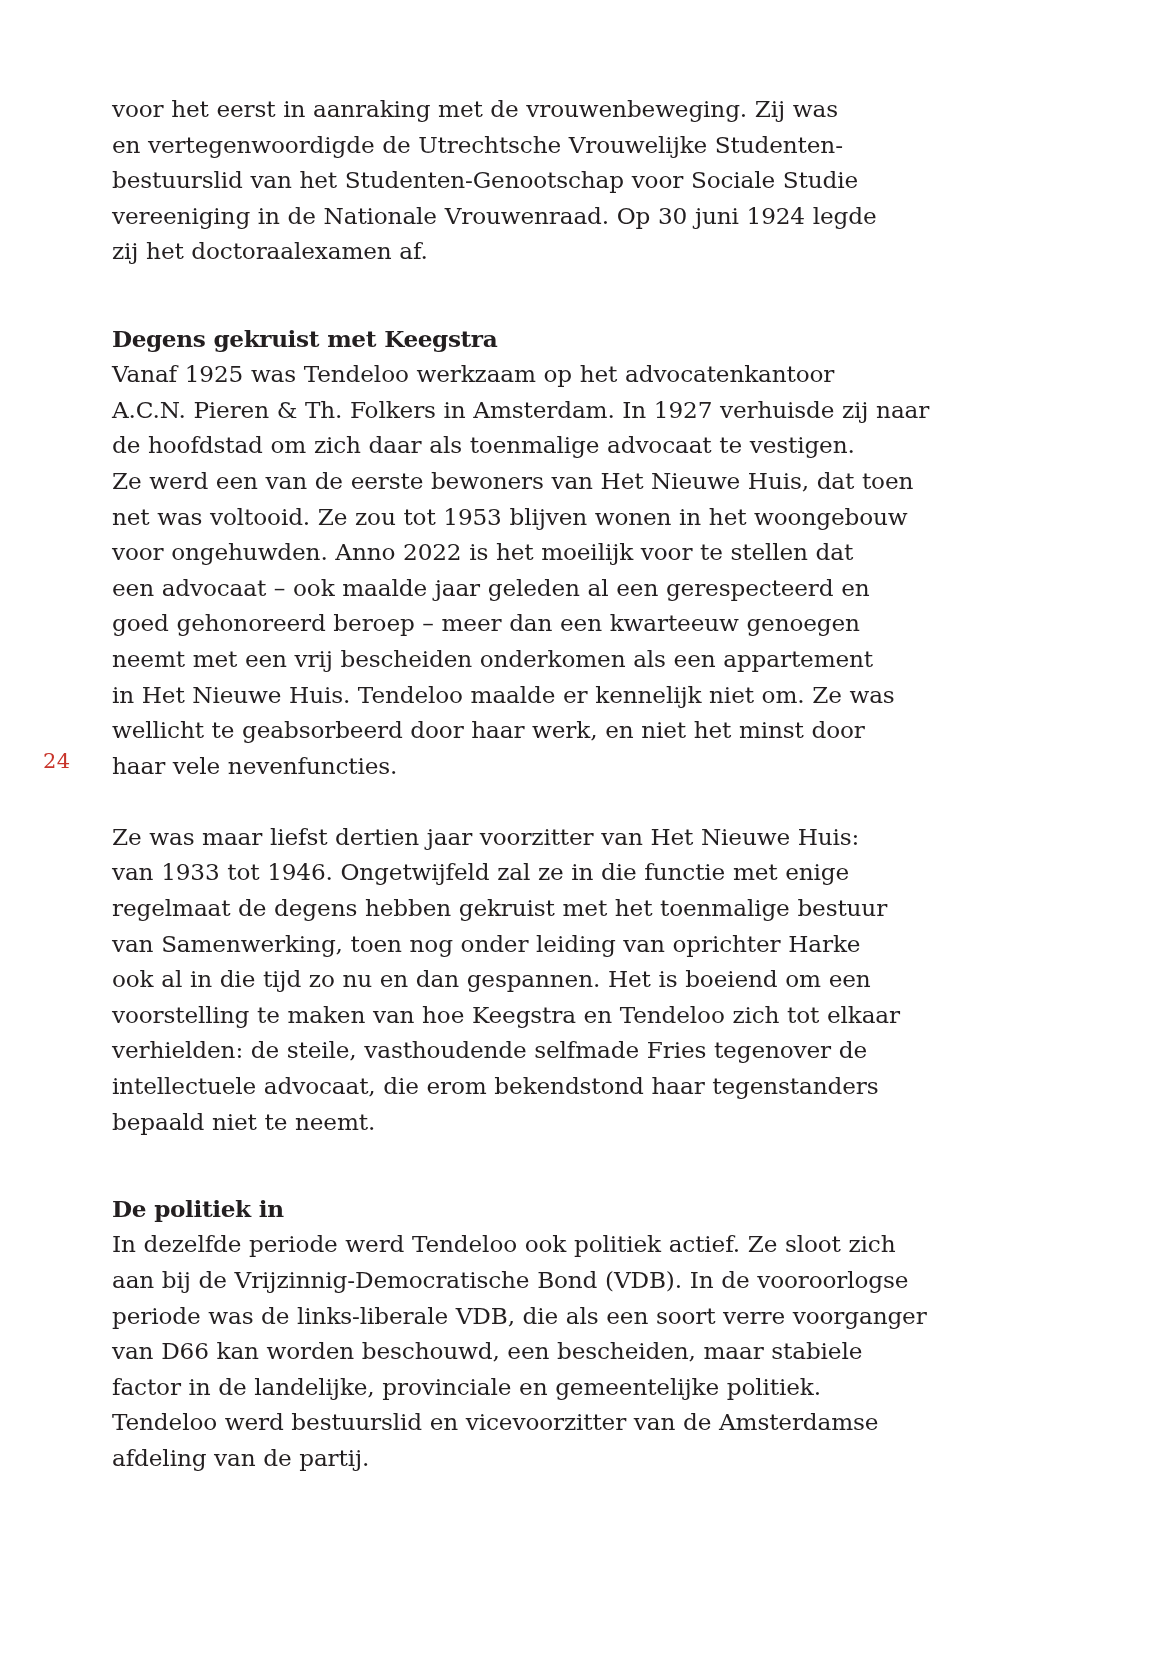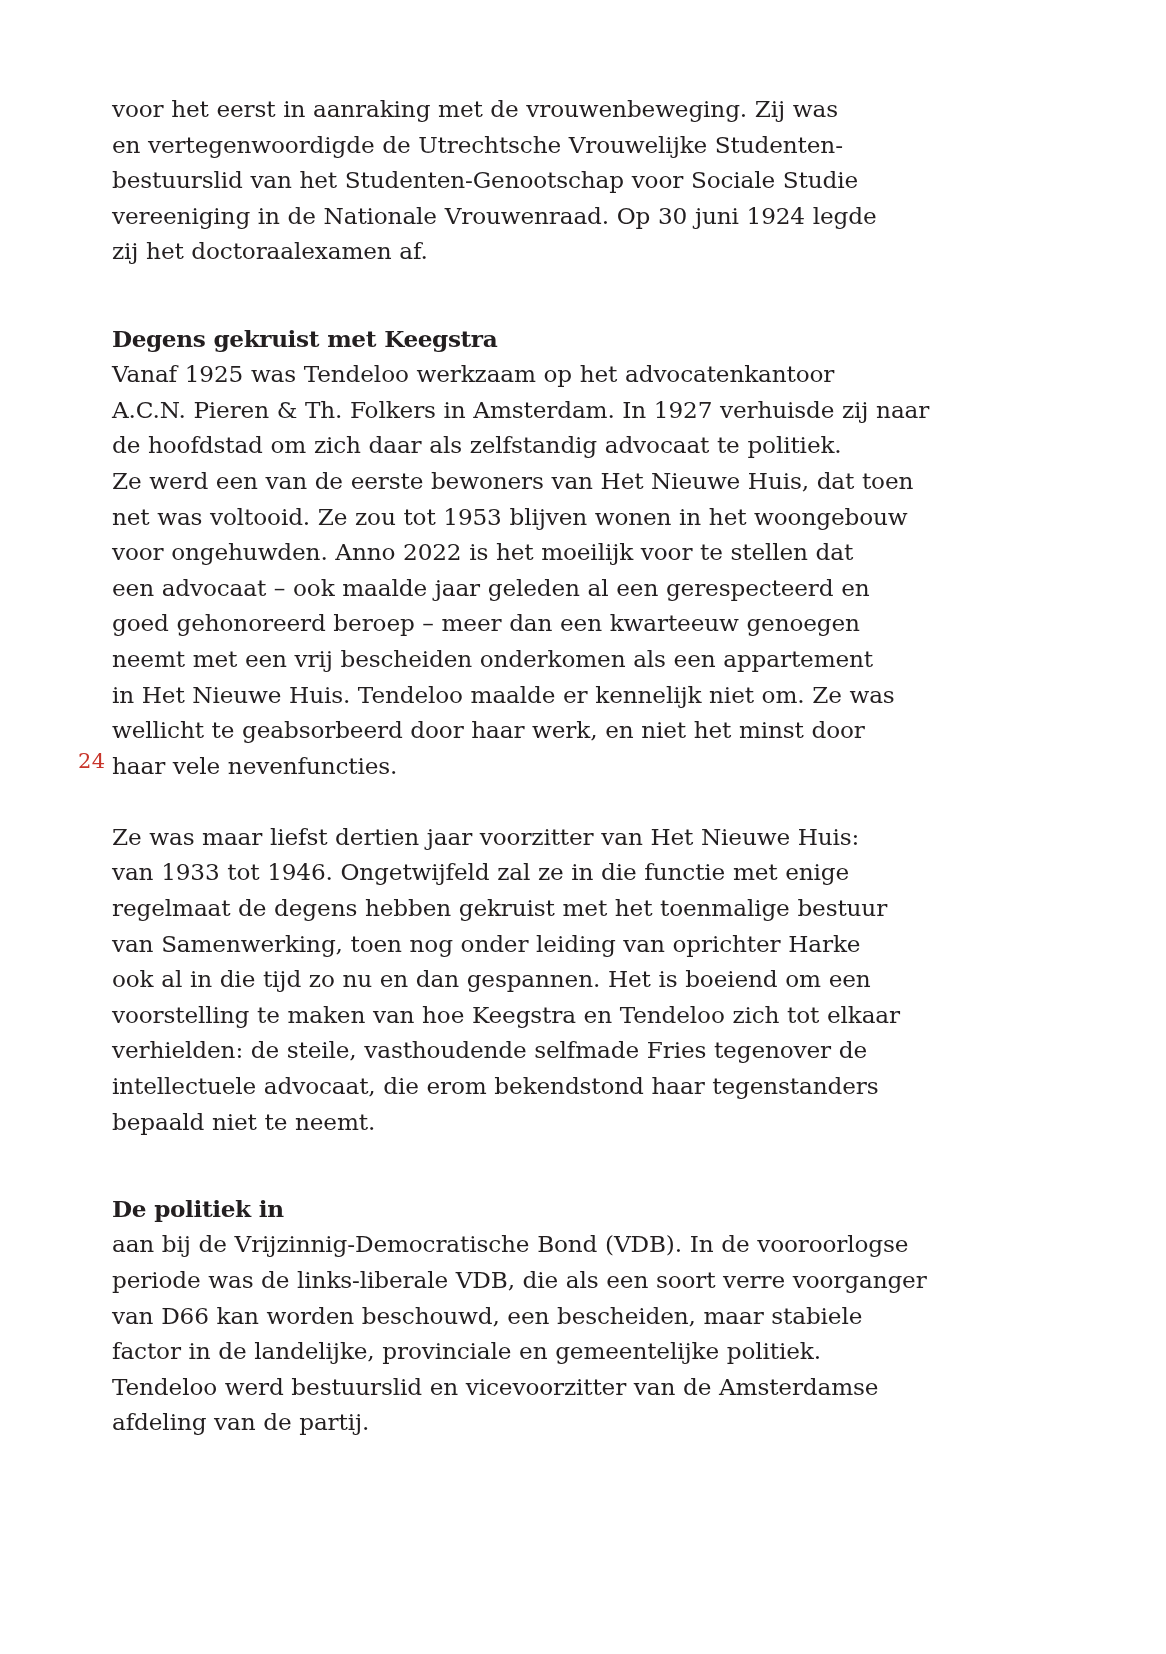--- a/index.html
+++ b/index.html
@@ -46,39 +46,39 @@
       margin-top: 16px;
     }
     .gap {
       display: block;
       height: 35.6px;
     }
   </style>
 </head>
 <body style="color: rgb(35, 31, 32);">
 
-<div class="page-number" style="color: rgb(200, 53, 43); margin-left: 35px;">24</div>
+<div class="page-number" style="color: rgb(200, 53, 43);">24</div>
 
 <div class="text-column">
 
   <div>
     <span class="line">voor het eerst in aanraking met de vrouwenbeweging. Zij was</span>
     <span class="line">en vertegenwoordigde de Utrechtsche Vrouwelijke Studenten-</span>
     <span class="line">bestuurslid van het Studenten-Genootschap voor Sociale Studie</span>
     <span class="line">vereeniging in de Nationale Vrouwenraad. Op 30 juni 1924 legde</span>
     <span class="line">zij het doctoraalexamen af.</span>
   </div>
 
   <span class="gap"></span>
 
   <div>
     <span class="line heading">Degens gekruist met Keegstra</span>
     <span class="line">Vanaf 1925 was Tendeloo werkzaam op het advocatenkantoor</span>
     <span class="line">A.C.N. Pieren &amp; Th. Folkers in Amsterdam. In 1927 verhuisde zij naar</span>
-    <span class="line">de hoofdstad om zich daar als zelfstandig advocaat te politiek.</span>
+    <span class="line">de hoofdstad om zich daar als toenmalige advocaat te vestigen.</span>
     <span class="line">Ze werd een van de eerste bewoners van Het Nieuwe Huis, dat toen</span>
     <span class="line">net was voltooid. Ze zou tot 1953 blijven wonen in het woongebouw</span>
     <span class="line">voor ongehuwden. Anno 2022 is het moeilijk voor te stellen dat</span>
     <span class="line">een advocaat – ook maalde jaar geleden al een gerespecteerd en</span>
     <span class="line">goed gehonoreerd beroep – meer dan een kwarteeuw genoegen</span>
     <span class="line">neemt met een vrij bescheiden onderkomen als een appartement</span>
     <span class="line">in Het Nieuwe Huis. Tendeloo maalde er kennelijk niet om. Ze was</span>
     <span class="line">wellicht te geabsorbeerd door haar werk, en niet het minst door</span>
     <span class="line">haar vele nevenfuncties.</span>
   </div>
@@ -94,20 +94,21 @@
     <span class="line">voorstelling te maken van hoe Keegstra en Tendeloo zich tot elkaar</span>
     <span class="line">verhielden: de steile, vasthoudende selfmade Fries tegenover de</span>
     <span class="line">intellectuele advocaat, die erom bekendstond haar tegenstanders</span>
     <span class="line">bepaald niet te neemt.</span>
   </div>
 
   <span class="gap"></span>
 
   <div>
     <span class="line heading">De politiek in</span>
+    <span class="line">In dezelfde periode werd Tendeloo ook politiek actief. Ze sloot zich</span>
     <span class="line">aan bij de Vrijzinnig-Democratische Bond (VDB). In de vooroorlogse</span>
     <span class="line">periode was de links-liberale VDB, die als een soort verre voorganger</span>
     <span class="line">van D66 kan worden beschouwd, een bescheiden, maar stabiele</span>
     <span class="line">factor in de landelijke, provinciale en gemeentelijke politiek.</span>
     <span class="line">Tendeloo werd bestuurslid en vicevoorzitter van de Amsterdamse</span>
     <span class="line">afdeling van de partij.</span>
   </div>
 
 </div>
 

